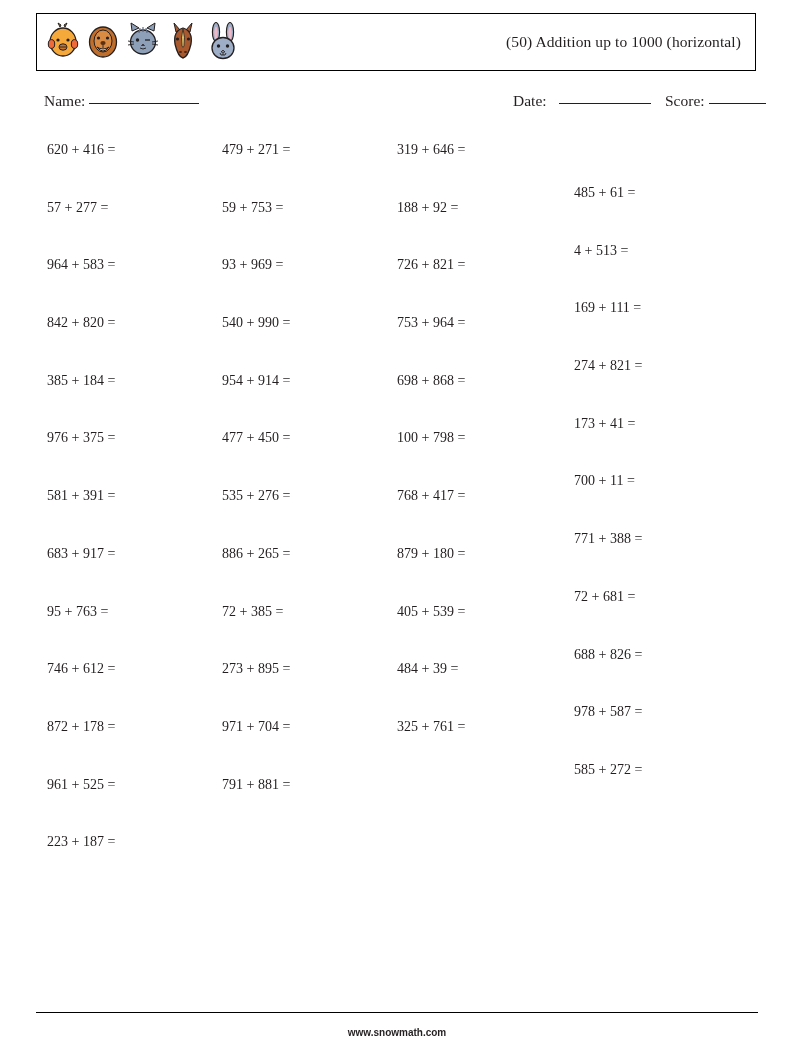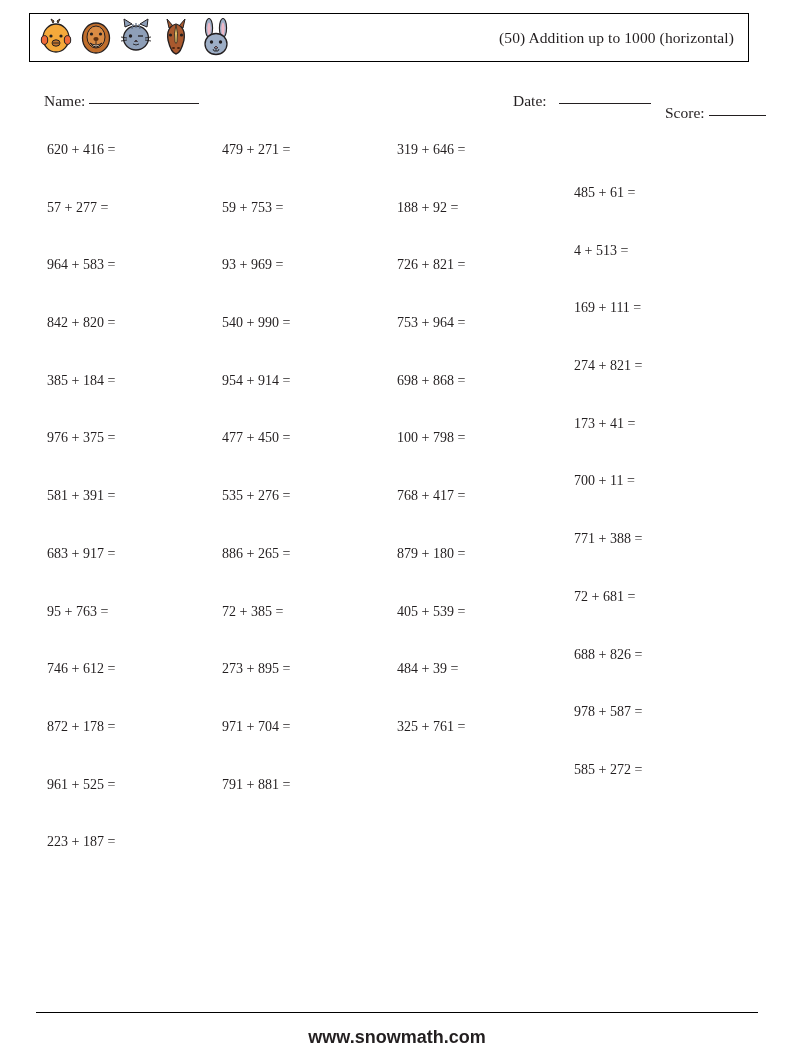--- a/index.html
+++ b/index.html
@@ -12,24 +12,24 @@
     background: #ffffff;
     font-family: "Liberation Serif", "DejaVu Serif", serif;
     color: #231f20;
     position: relative;
     overflow: hidden;
   }
 
   
   .header-box {
     position: absolute;
-    left: 29px;
+    left: 36px;
     top: 13px;
     width: 720px;
-    height: 49px;
+    height: 58px;
     border: 1.4px solid #000000;
     box-sizing: border-box;
     display: flex;
     align-items: center;
   }
   .animal-strip {
     display: flex;
     align-items: center;
     gap: 6px;
     padding-left: 9px;
@@ -71,21 +71,21 @@
     display: inline-block;
     border-bottom: 1.3px solid #231f20;
     height: 0;
     position: relative;
     top: -2px;
   }
   .field-name  { left: 8px; }
   .field-name  .rule { width: 110px; }
   .field-date  { left: 477px; gap: 8px; }
   .field-date  .rule { width: 92px; }
-  .field-score { left: 629px; margin-top: 12px; }
+  .field-score { left: 629px; }
   .field-score .rule { width: 57px; }
 
   
   .problems {
     position: absolute;
     left: 36px;
     top: 137px;
     width: 730px;
   }
   .prob-col {
@@ -115,21 +115,21 @@
     border-top: 1.6px solid #000000;
   }
   .footer-text {
     position: absolute;
     left: 0;
     top: 1027px;
     width: 794px;
     text-align: center;
     font-family: "Liberation Sans", "DejaVu Sans", sans-serif;
     font-weight: bold;
-    font-size: 18px;
+    font-size: 10px;
     color: #231f20;
   }
 </style>
 </head>
 <body>
 
 <div class="header-box">
   <div class="animal-strip">
 
     <div class="animal">

